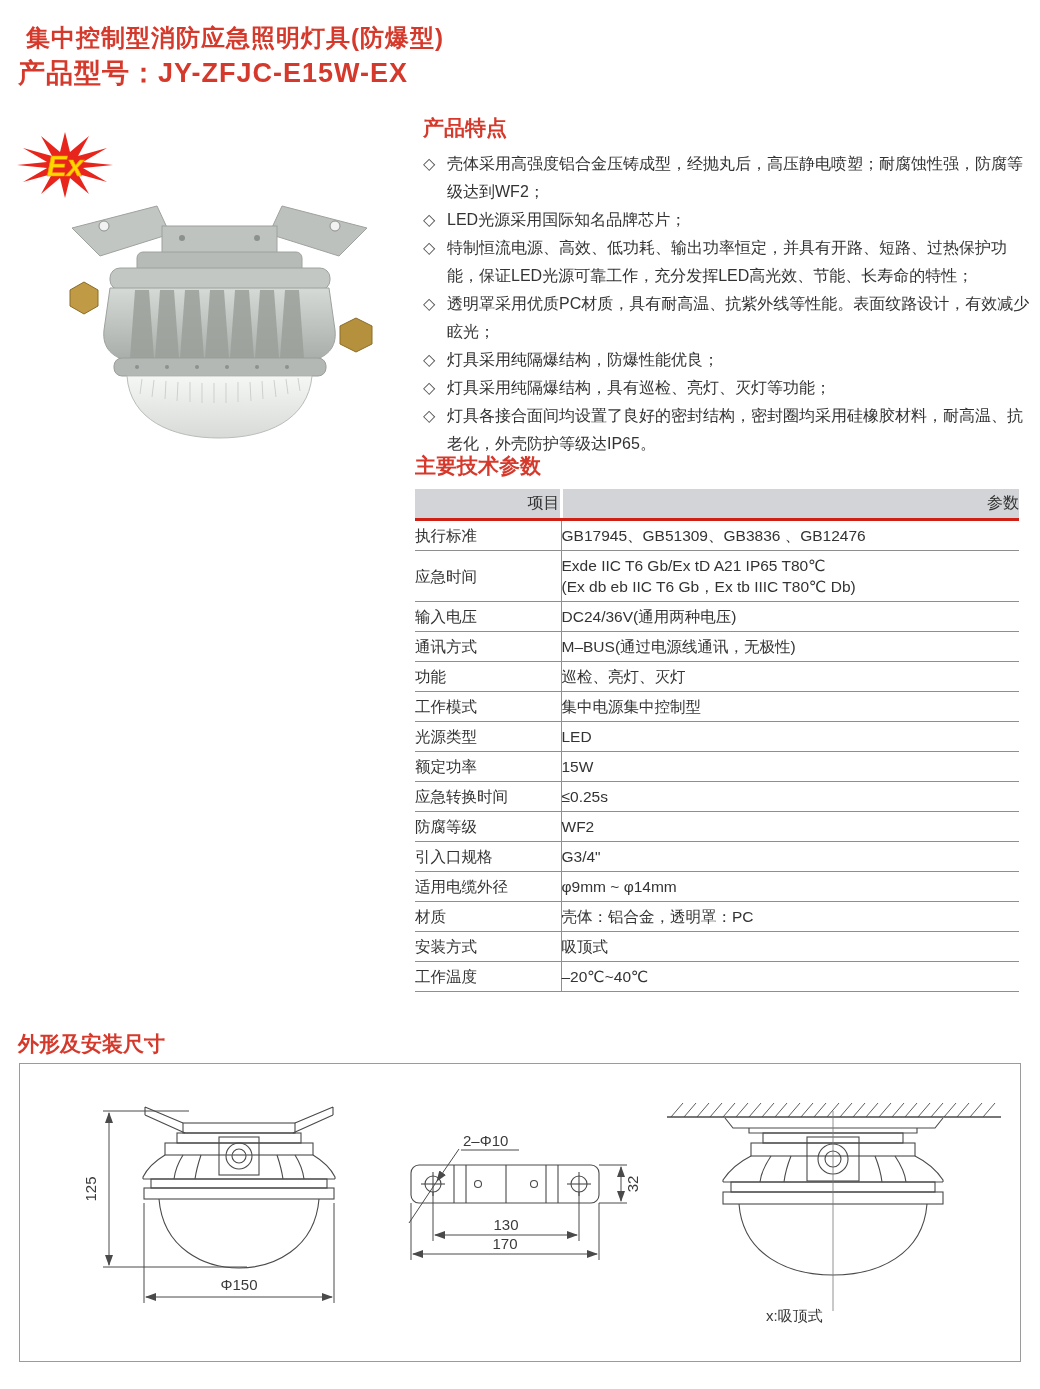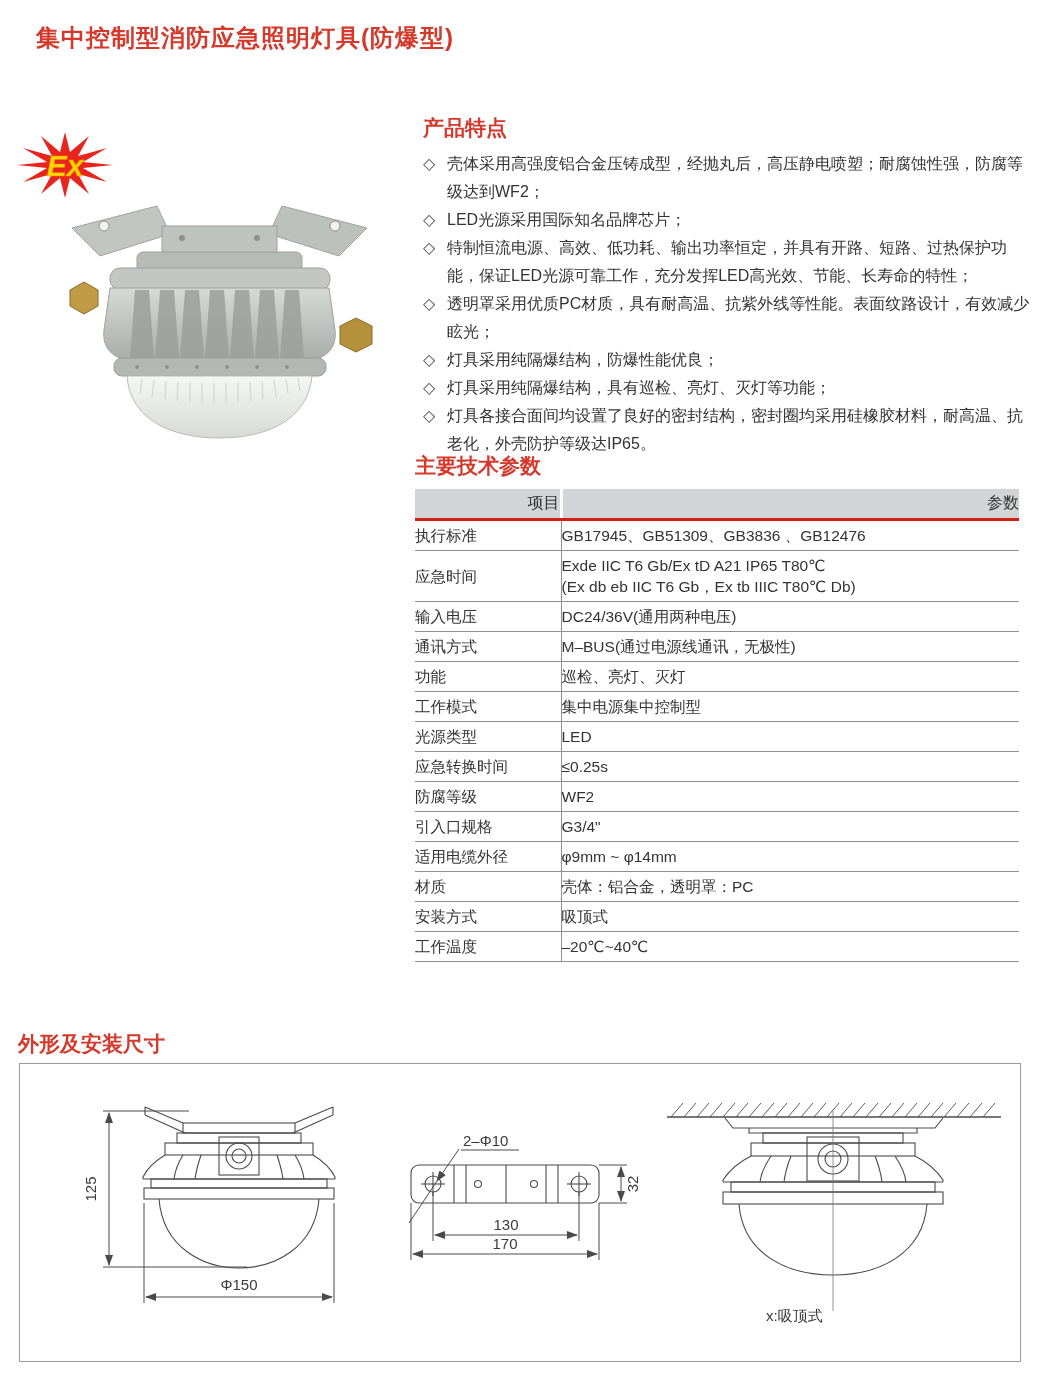--- a/index.html
+++ b/index.html
@@ -1,21 +1,21 @@
 <!DOCTYPE html>
 <html style="--accent-red: #d5392b; --rule-red: #cf2015; --table-header-bg: #d2d4d7;"><head>
 <meta charset="utf-8">
 <style>
   html,body{margin:0;padding:0;background:#fff;}
   #page{
     position:relative;width:1040px;height:1389px;background:#ffffff;overflow:hidden;
     font-family:"Liberation Sans","DejaVu Sans",sans-serif;color:#3a3a3a;
   }
   .red{color:var(--accent-red,#d5392b);}
-  #title1{position:absolute;left:36px;top:22px;font-size:24px;font-weight:bold;letter-spacing:1px;}
+  #title1{position:absolute;left:26px;top:22px;font-size:24px;font-weight:bold;letter-spacing:1px;}
   #title2{position:absolute;left:18px;top:55px;font-size:27px;font-weight:bold;letter-spacing:1px;}
   #ex-logo{position:absolute;left:10px;top:128px;}
   #product-photo{position:absolute;left:52px;top:180px;}
   .section-heading{font-size:21px;font-weight:bold;color:var(--accent-red,#d5392b);margin:0;}
   #features{position:absolute;left:415px;top:114px;width:612px;margin-left:8px;}
   #features .section-heading{margin-bottom:8px;}
   ul.features{list-style:none;margin:0;padding:0;}
   li.feature{display:flex;font-size:16px;line-height:28px;color:#333;}
   li.feature .bullet{flex:0 0 24px;color:#555;}
   li.feature .ftext{flex:1;}
@@ -42,20 +42,21 @@
   .draw{stroke:#4a4a4a;fill:none;stroke-width:1.1;}
   .dim{stroke:#4a4a4a;fill:none;stroke-width:1;}
   .dtext{fill:#3a3a3a;font-size:15px;font-family:"Liberation Sans","DejaVu Sans",sans-serif;}
 </style>
 </head>
 <body>
 
 <div id="page">
 
   <div id="title1" class="red">集中控制型消防应急照明灯具(防爆型)</div>
+  <div id="title2" class="red">产品型号：JY-ZFJC-E15W-EX</div>
 
   <svg id="ex-logo" width="110" height="75" viewBox="0 0 110 75">
     <polygon points="103,37 73,34 97,20 68,28 79,8 60,24 55,4 50,24 31,8 42,28 13,20 37,34 7,37 37,40 13,54 42,46 31,66 50,50 55,70 60,50 79,66 68,46 97,54 73,40" fill="#e8251c"></polygon>
     <text x="55" y="48" text-anchor="middle" font-size="30" font-weight="bold" font-style="italic" fill="#ffd800" stroke="#ff9000" stroke-width="0.6">Ex</text>
   </svg>
 
   <svg id="product-photo" width="335" height="262" viewBox="0 0 335 262">
     <defs>
       <linearGradient id="bodyGrad" x1="0" y1="0" x2="0" y2="1">
         <stop offset="0" stop-color="#d6dad6"></stop>
@@ -177,20 +178,24 @@
           </tr>
           <tr>
             <td class="item-cell">工作模式</td>
             <td class="value-cell">集中电源集中控制型</td>
           </tr>
           <tr>
             <td class="item-cell">光源类型</td>
             <td class="value-cell">LED</td>
           </tr>
           <tr>
+            <td class="item-cell">额定功率</td>
+            <td class="value-cell">15W</td>
+          </tr>
+          <tr>
             <td class="item-cell">应急转换时间</td>
             <td class="value-cell">≤0.25s</td>
           </tr>
           <tr>
             <td class="item-cell">防腐等级</td>
             <td class="value-cell">WF2</td>
           </tr>
           <tr>
             <td class="item-cell">引入口规格</td>
             <td class="value-cell">G3/4"</td>

